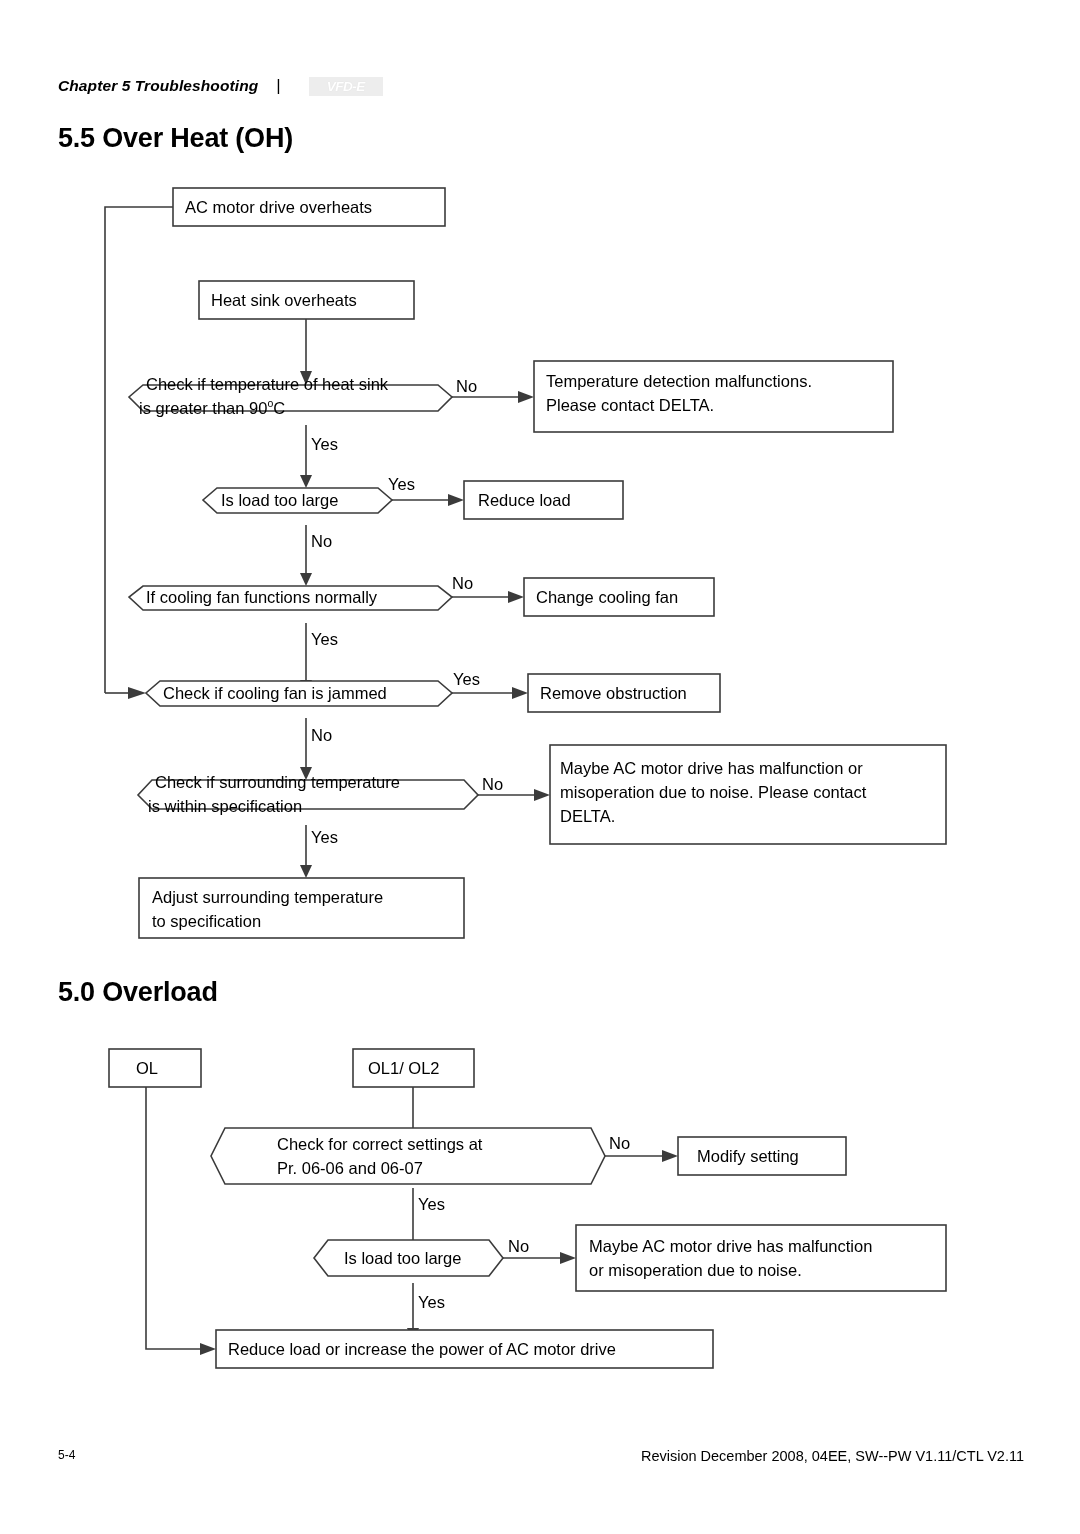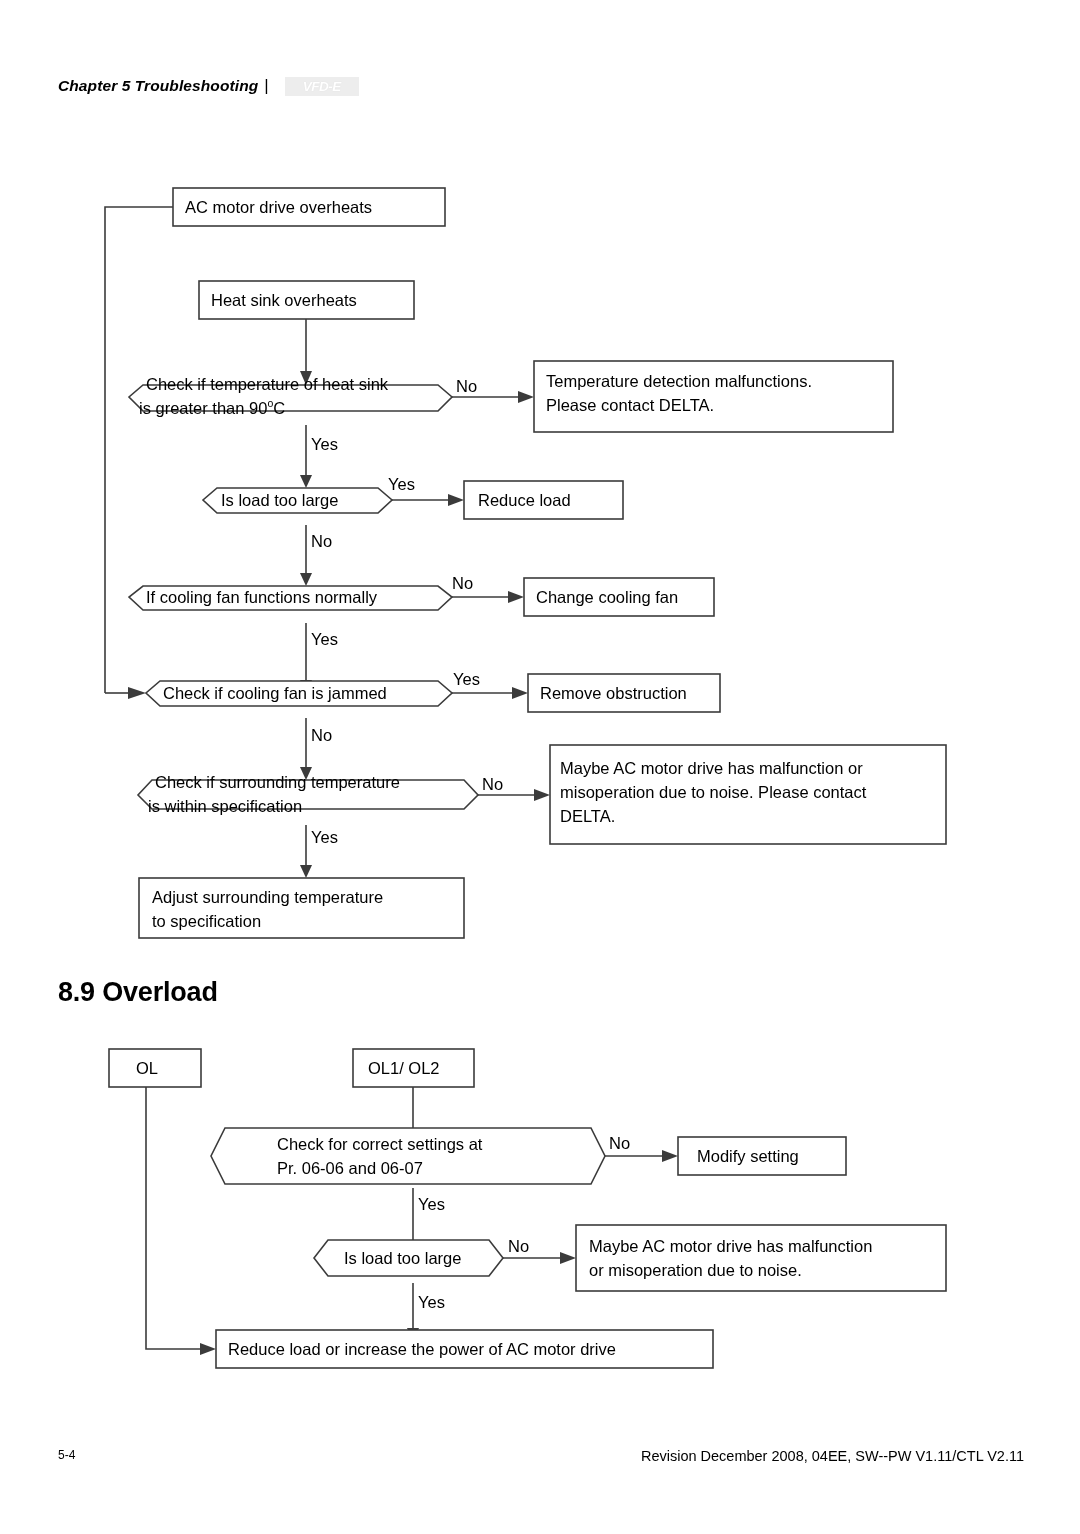--- a/index.html
+++ b/index.html
@@ -21,21 +21,21 @@
     width: 1080px;
     height: 1534px;
   }
   
   .header {
     position: absolute;
     left: 58px;
     top: 76px;
     display: flex;
     align-items: center;
-    gap: 0px;
+    gap: 12px;
   }
   .header-chapter {
     font-size: 15.5px;
     font-weight: bold;
     font-style: italic;
     letter-spacing: 0.1px;
     white-space: nowrap;
   }
   .header-sep {
     font-size: 17px;
@@ -126,20 +126,21 @@
 <div class="page">
 
   <div class="header">
     <span class="header-chapter">Chapter 5  Troubleshooting</span>
     <span class="header-sep">|</span>
     <span class="brand-logo">
       <span class="brand-text">VFD-E</span>
     </span>
   </div>
 
+  <div class="sec-heading" id="sec-55">5.5 Over Heat (OH)</div>
 
   <svg class="flow" id="flow-oh" width="1080" height="790" viewBox="0 0 1080 790">
 
     <path class="conn" d="M173,32 L105,32 L105,518"></path>
     <path class="conn" d="M105,518 L128,518"></path>
     <polygon points="128,512 146,518 128,524" fill="#3b3b3b"></polygon>
 
     <path class="conn" d="M306,144 L306,196"></path>
     <polygon points="300,196 312,196 306,210" fill="#3b3b3b"></polygon>
 
@@ -222,21 +223,21 @@
     <rect class="box" x="550" y="570" width="396" height="99"></rect>
     <text class="node-text" x="560" y="599">Maybe AC motor drive has malfunction or</text>
     <text class="node-text" x="560" y="623">misoperation due to noise. Please contact</text>
     <text class="node-text" x="560" y="647">DELTA.</text>
 
     <rect class="box" x="139" y="703" width="325" height="60"></rect>
     <text class="node-text" x="152" y="728">Adjust surrounding temperature</text>
     <text class="node-text" x="152" y="752">to specification</text>
   </svg>
 
-  <div class="sec-heading" id="sec-56">8.9 Overload</div>
+  <div class="sec-heading" id="sec-56">5.0 Overload</div>
 
   <svg class="flow" id="flow-ol" width="1080" height="400" viewBox="0 0 1080 400">
 
     <path class="conn" d="M146,67 L146,329 L200,329"></path>
     <polygon points="200,323 216,329 200,335" fill="#3b3b3b"></polygon>
 
     <path class="conn" d="M413,67 L413,116"></path>
     <polygon points="407,116 419,116 413,129" fill="#3b3b3b"></polygon>
 
     <path class="conn" d="M605,136 L662,136"></path>

